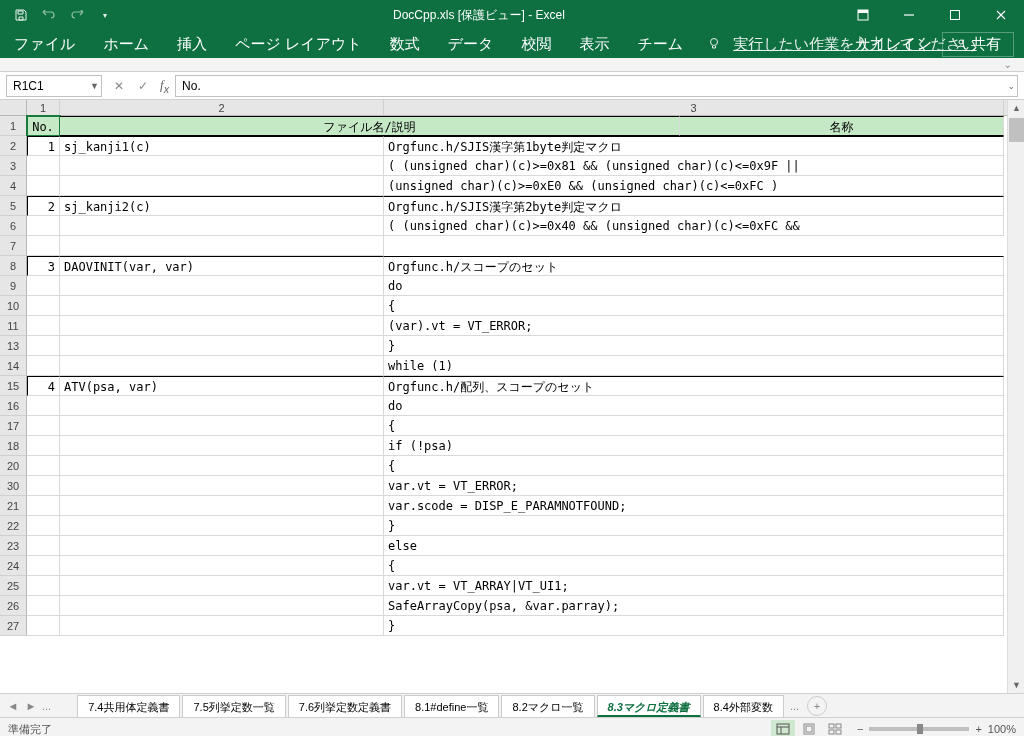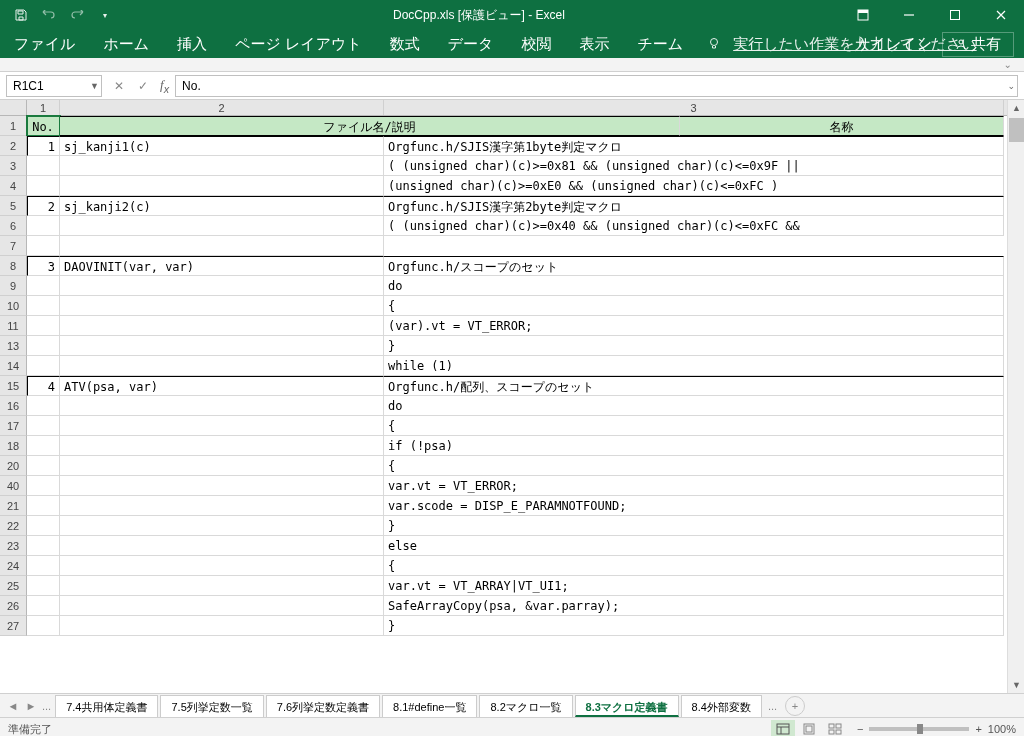--- a/index.html
+++ b/index.html
@@ -53,21 +53,21 @@
 .vscroll .thumb { position: absolute; top: 18px; width: 15px; left: 1px; height: 24px; background: #c0c0c0; }
 .vscroll .arrow { position: absolute; width: 15px; height: 16px; left: 1px; text-align: center; font-size: 9px; color: #666; line-height: 16px; }
 .vscroll .up { top: 0; }
 .vscroll .down { bottom: 0; }
 
 .sheet-tabs { height: 24px; background: #f3f3f3; border-top: 1px solid #d0d0d0; display: flex; align-items: center; font-size: 11px; position: relative; }
 .tab-nav { display: flex; margin-left: 6px; gap: 4px; color: #888; }
 .tab-nav span { width: 14px; text-align: center; cursor: pointer; }
 .tab-ellipsis { margin: 0 4px; color: #888; }
 .sheet-tab { padding: 0 10px; height: 22px; line-height: 22px; border: 1px solid #ccc; border-bottom: none; background: #fff; margin-right: 2px; cursor: pointer; }
-.sheet-tab.active { background: #fff; border-bottom: 2px solid #0e7041; color: #0e7041; font-weight: bold; }
+.sheet-tab.active { background: #fff; border-bottom: 2px solid #0e7041; color: #0e7041; font-weight: bold; font-style: italic; }
 .new-sheet { width: 20px; height: 20px; border: 1px solid #ccc; border-radius: 50%; text-align: center; line-height: 18px; margin-left: 4px; color: #888; }
 
 .statusbar { height: 23px; background: #f3f3f3; border-top: 1px solid #d0d0d0; display: flex; align-items: center; font-size: 11px; color: #555; padding: 0 8px; }
 .statusbar .status-text { flex: 1; }
 .view-btns { display: flex; gap: 2px; margin-right: 10px; }
 .view-btn { width: 24px; height: 18px; border: 1px solid transparent; display: flex; align-items: center; justify-content: center; }
 .view-btn.active { background: #d0e8d0; }
 .zoom { display: flex; align-items: center; gap: 6px; }
 .zoom-slider { width: 100px; height: 4px; background: #c0c0c0; position: relative; }
 .zoom-slider .zthumb { position: absolute; left: 48px; top: -3px; width: 6px; height: 10px; background: #888; }
@@ -280,21 +280,21 @@
         <div class="cell col-b"></div>
         <div class="cell col-c">    if (!psa)</div>
       </div>
       <div class="row">
         <div class="rowhdr">20</div>
         <div class="cell col-a r"></div>
         <div class="cell col-b"></div>
         <div class="cell col-c">    {</div>
       </div>
       <div class="row">
-        <div class="rowhdr">40</div>
+        <div class="rowhdr">30</div>
         <div class="cell col-a r"></div>
         <div class="cell col-b"></div>
         <div class="cell col-c">    var.vt  = VT_ERROR;</div>
       </div>
       <div class="row">
         <div class="rowhdr">21</div>
         <div class="cell col-a r"></div>
         <div class="cell col-b"></div>
         <div class="cell col-c">    var.scode = DISP_E_PARAMNOTFOUND;</div>
       </div>
@@ -341,21 +341,21 @@
     <div class="arrow down">▼</div>
   </div>
 </div>
 
 <div class="sheet-tabs">
   <div class="tab-nav">
     <span>◄</span>
     <span>►</span>
   </div>
   <span class="tab-ellipsis">...</span>
-  <div id="sheets" style="display:flex;">
+  <div id="sheets" style="display:flex;margin-left:22px;">
       <div class="sheet-tab">7.4共用体定義書</div>
       <div class="sheet-tab">7.5列挙定数一覧</div>
       <div class="sheet-tab">7.6列挙定数定義書</div>
       <div class="sheet-tab">8.1#define一覧</div>
       <div class="sheet-tab">8.2マクロ一覧</div>
       <div class="sheet-tab active">8.3マクロ定義書</div>
       <div class="sheet-tab">8.4外部変数</div>
     </div>
   <span class="tab-ellipsis">...</span>
   <div class="new-sheet">+</div>

